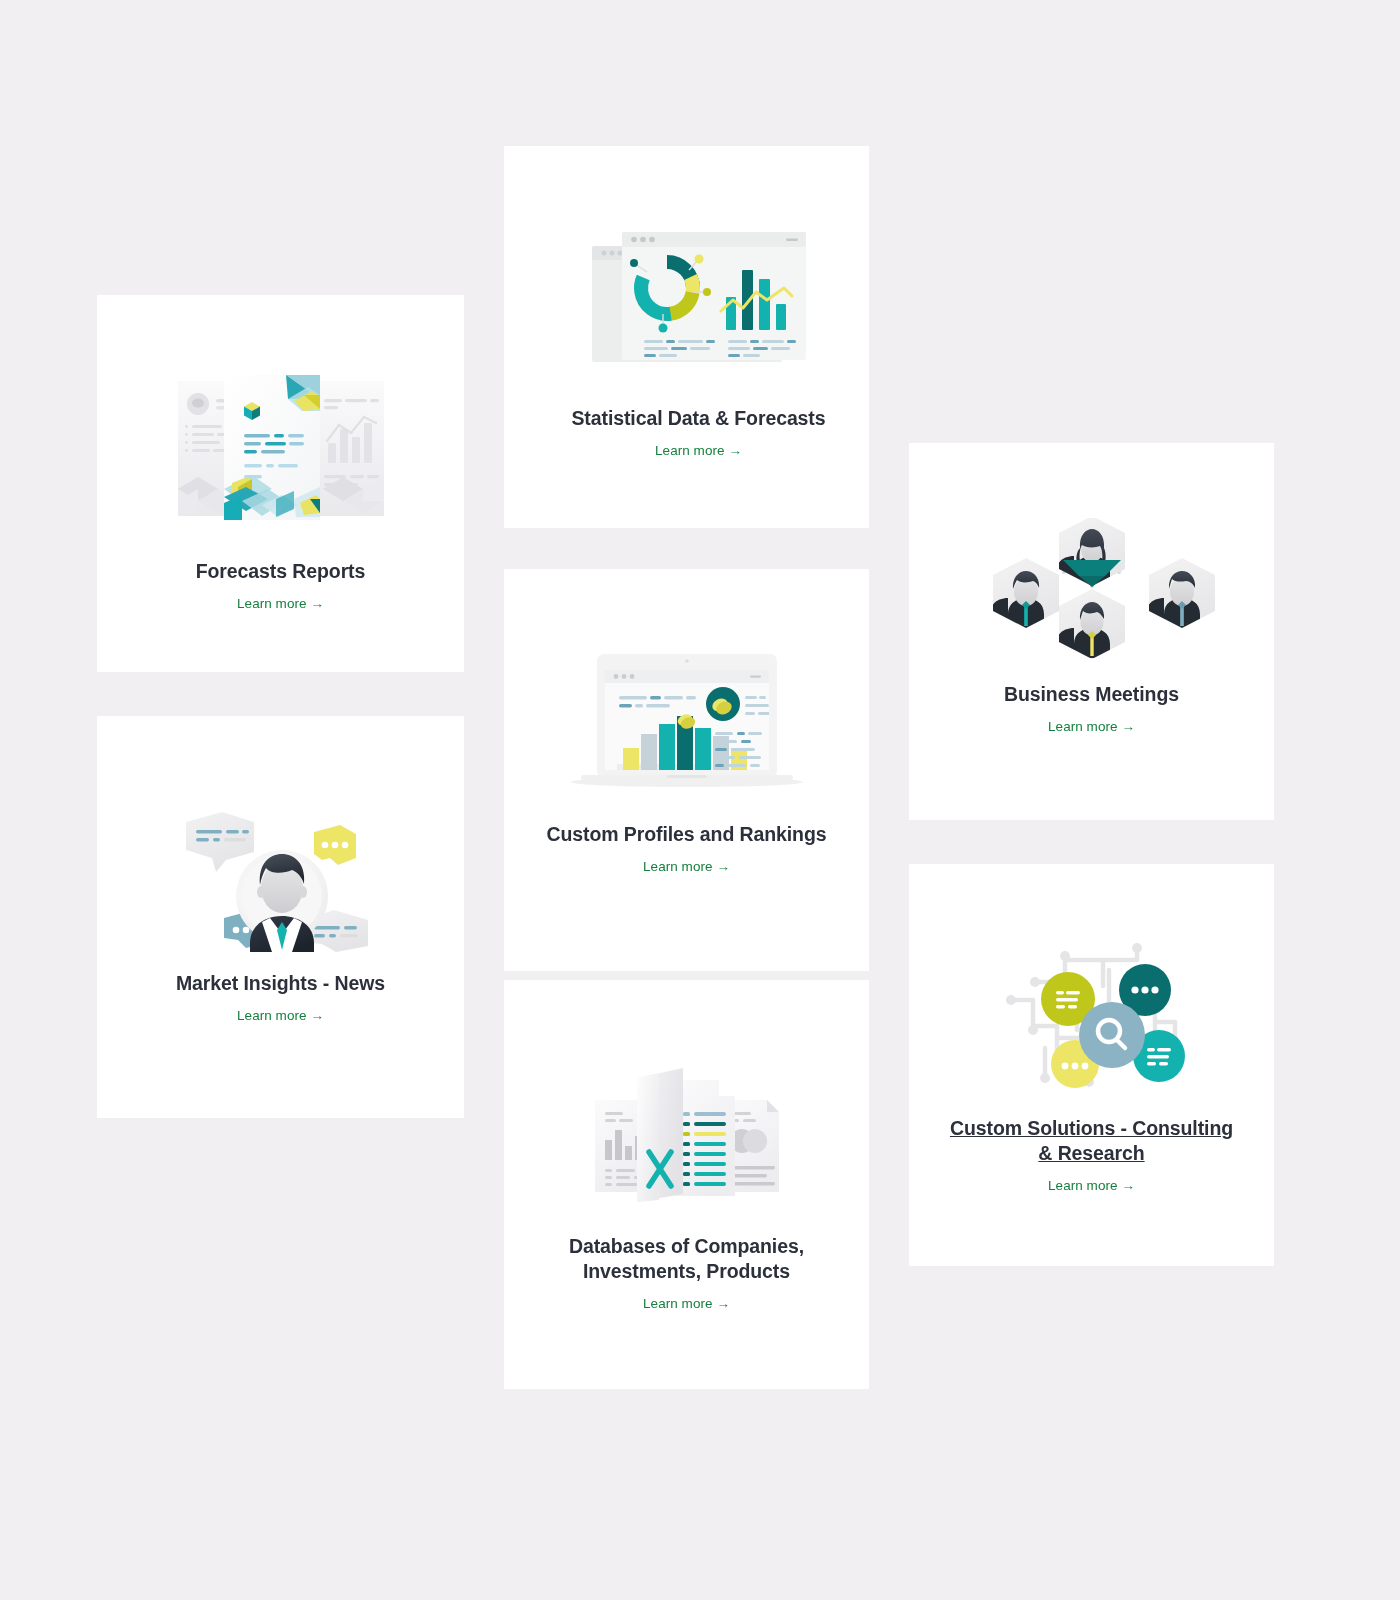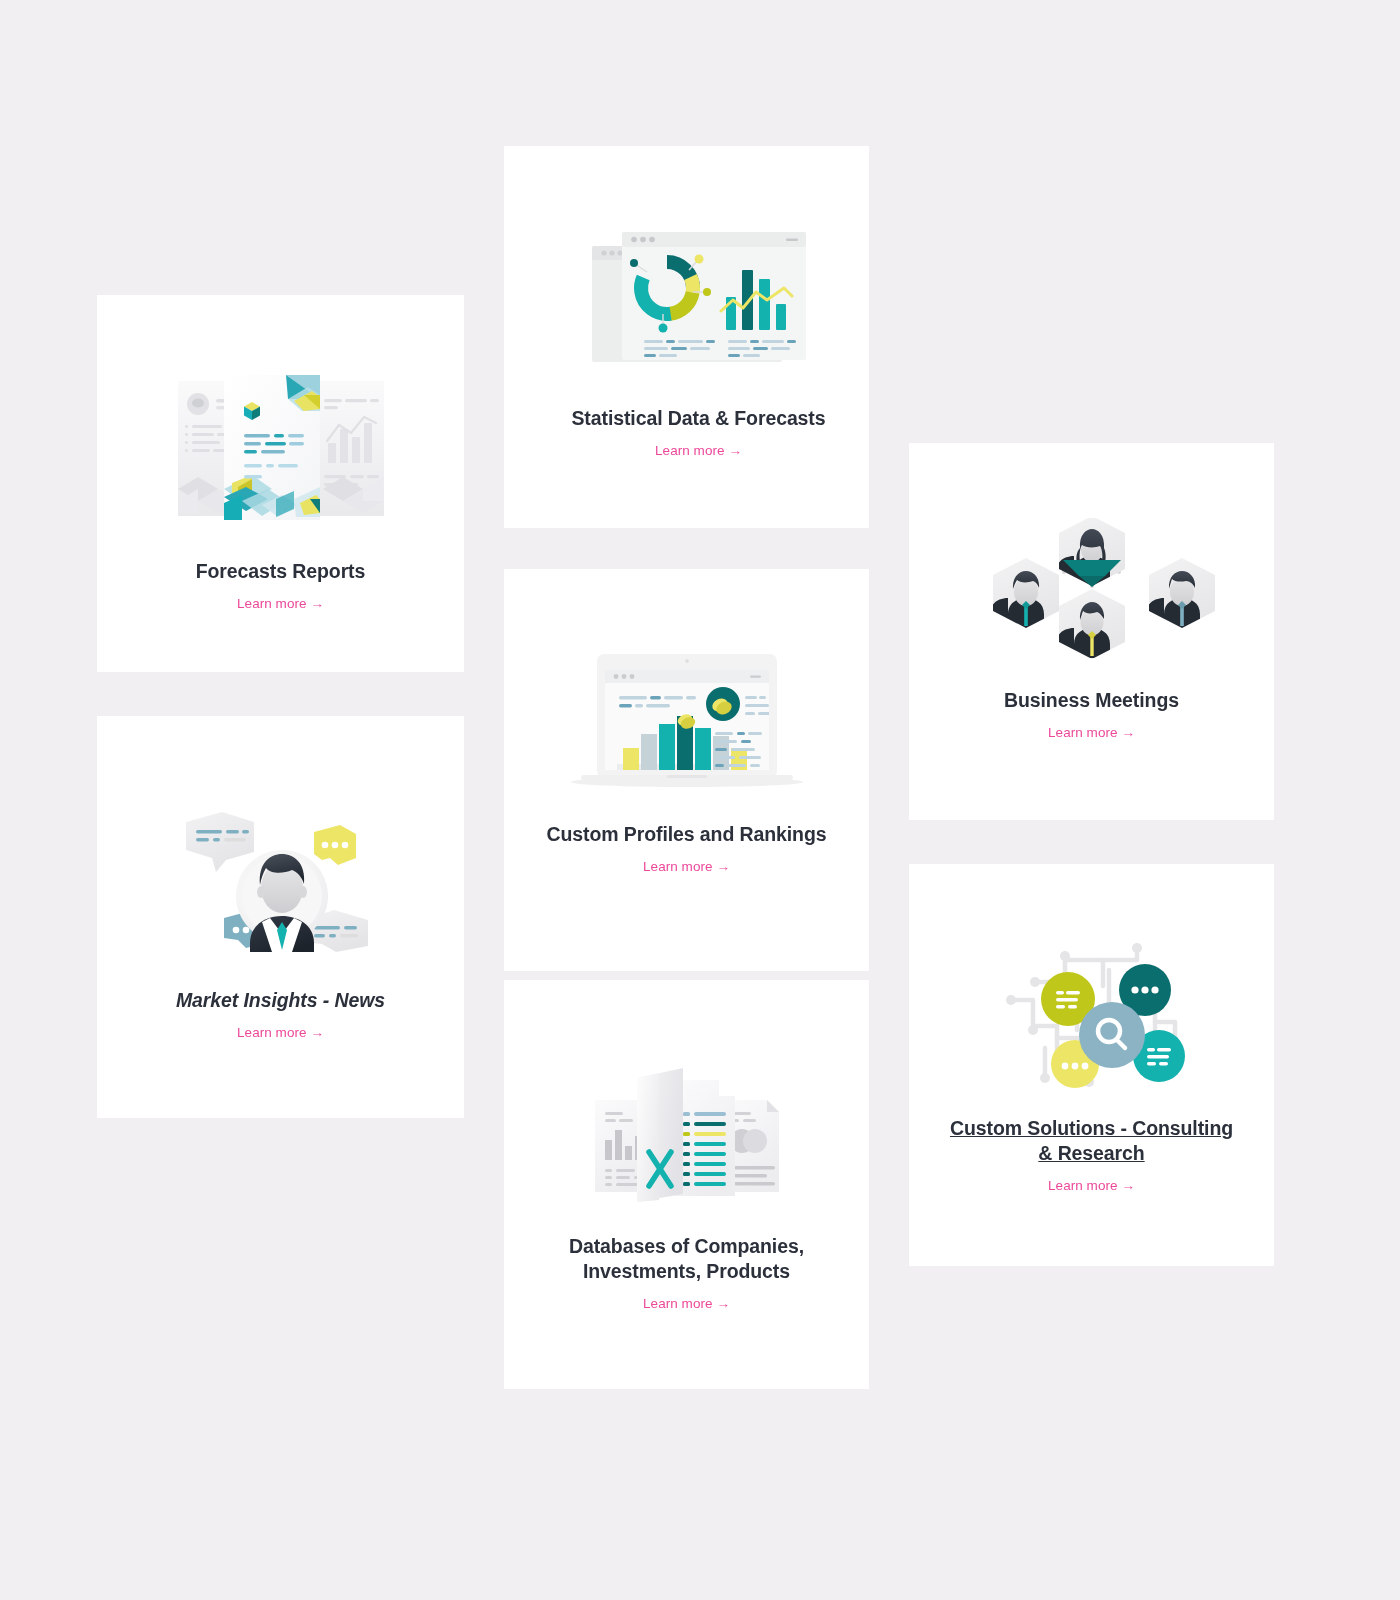--- a/index.html
+++ b/index.html
@@ -33,43 +33,43 @@
     color: #2b303b;
     text-align: center;
     line-height: 1.28;
     letter-spacing: -0.1px;
     width: 82%;
   }
   .learn-more {
     display: inline-block;
     margin-top: 12px;
     font-size: 13.5px;
-    color: #ec4899;
+    color: #15803d;
     text-decoration: none;
     letter-spacing: 0.05px;
     white-space: nowrap;
   }
 
   
   #card-industry-reports   { left: 97px;  top: 295px;  width: 367px; height: 377px; }
   #card-statistical-data   { left: 504px; top: 146px;  width: 365px; height: 382px; padding-left: 24px; }
   #card-business-meetings  { left: 909px; top: 443px;  width: 365px; height: 377px; }
   #card-market-insights    { left: 97px;  top: 716px;  width: 367px; height: 402px; }
   #card-company-profiles   { left: 504px; top: 569px;  width: 365px; height: 402px; }
   #card-custom-solutions   { left: 909px; top: 864px;  width: 365px; height: 402px; }
   #card-databases          { left: 504px; top: 980px; width: 365px; height: 409px; }
 
   #card-industry-reports  .illo-wrap { padding-top: 76px; }
   #card-industry-reports  .card-title{ margin-top: 36px; }
   #card-statistical-data  .illo-wrap { padding-top: 76px; }
   #card-statistical-data  .card-title{ margin-top: 38px; }
   #card-business-meetings .illo-wrap { padding-top: 75px; }
-  #card-business-meetings .card-title{ margin-top: 25px; }
+  #card-business-meetings .card-title{ margin-top: 19px; }
   #card-market-insights   .illo-wrap { padding-top: 76px; }
-  #card-market-insights   .card-title{ margin-top: 36px; font-style: italic; }
+  #card-market-insights   .card-title{ margin-top: 19px; }
   #card-company-profiles  .illo-wrap { padding-top: 75px; }
   #card-company-profiles  .card-title{ margin-top: 30px; }
   #card-custom-solutions  .illo-wrap { padding-top: 78px; }
   #card-custom-solutions  .card-title{ margin-top: 28px; text-decoration: underline; }
   #card-databases         .illo-wrap { padding-top: 80px; }
   #card-databases         .card-title{ margin-top: 28px; }
 </style>
 </head>
 <body>
 

